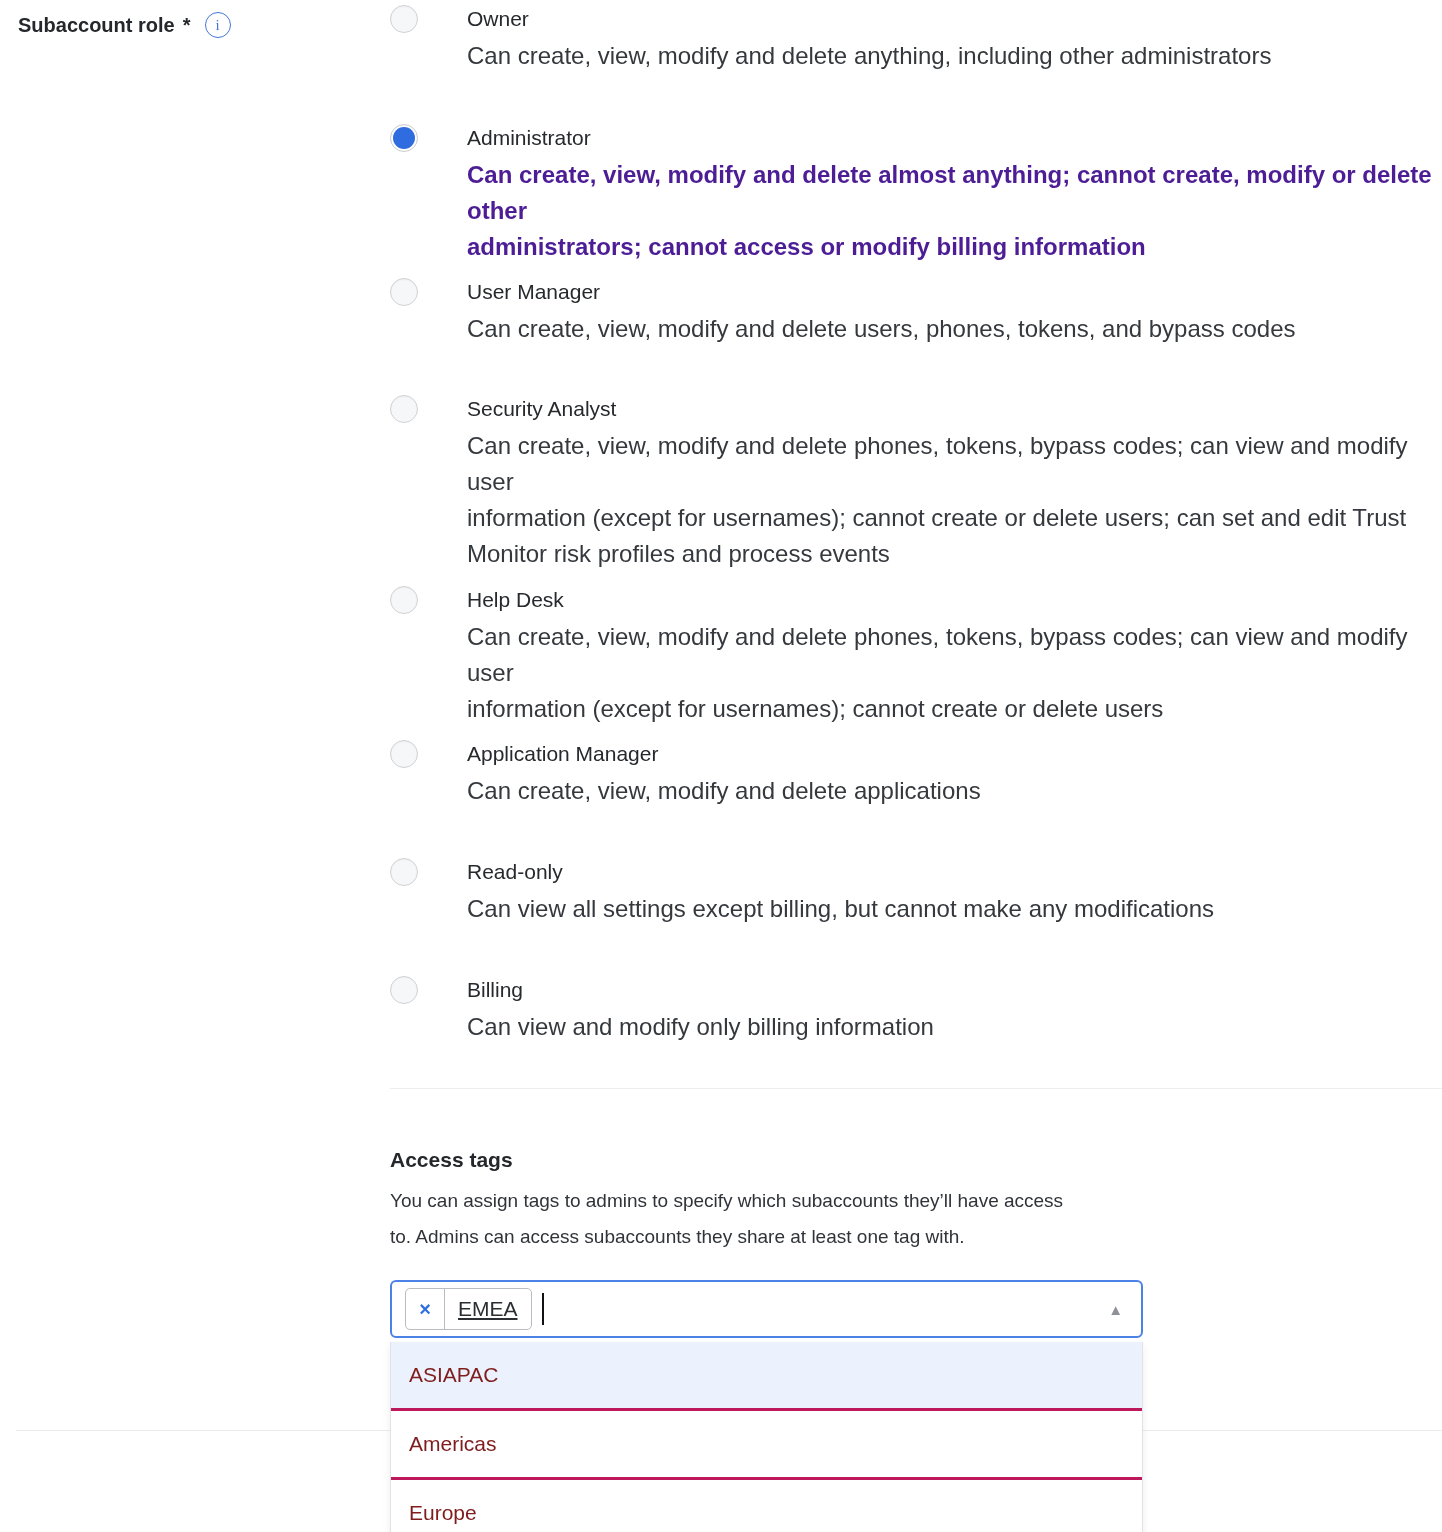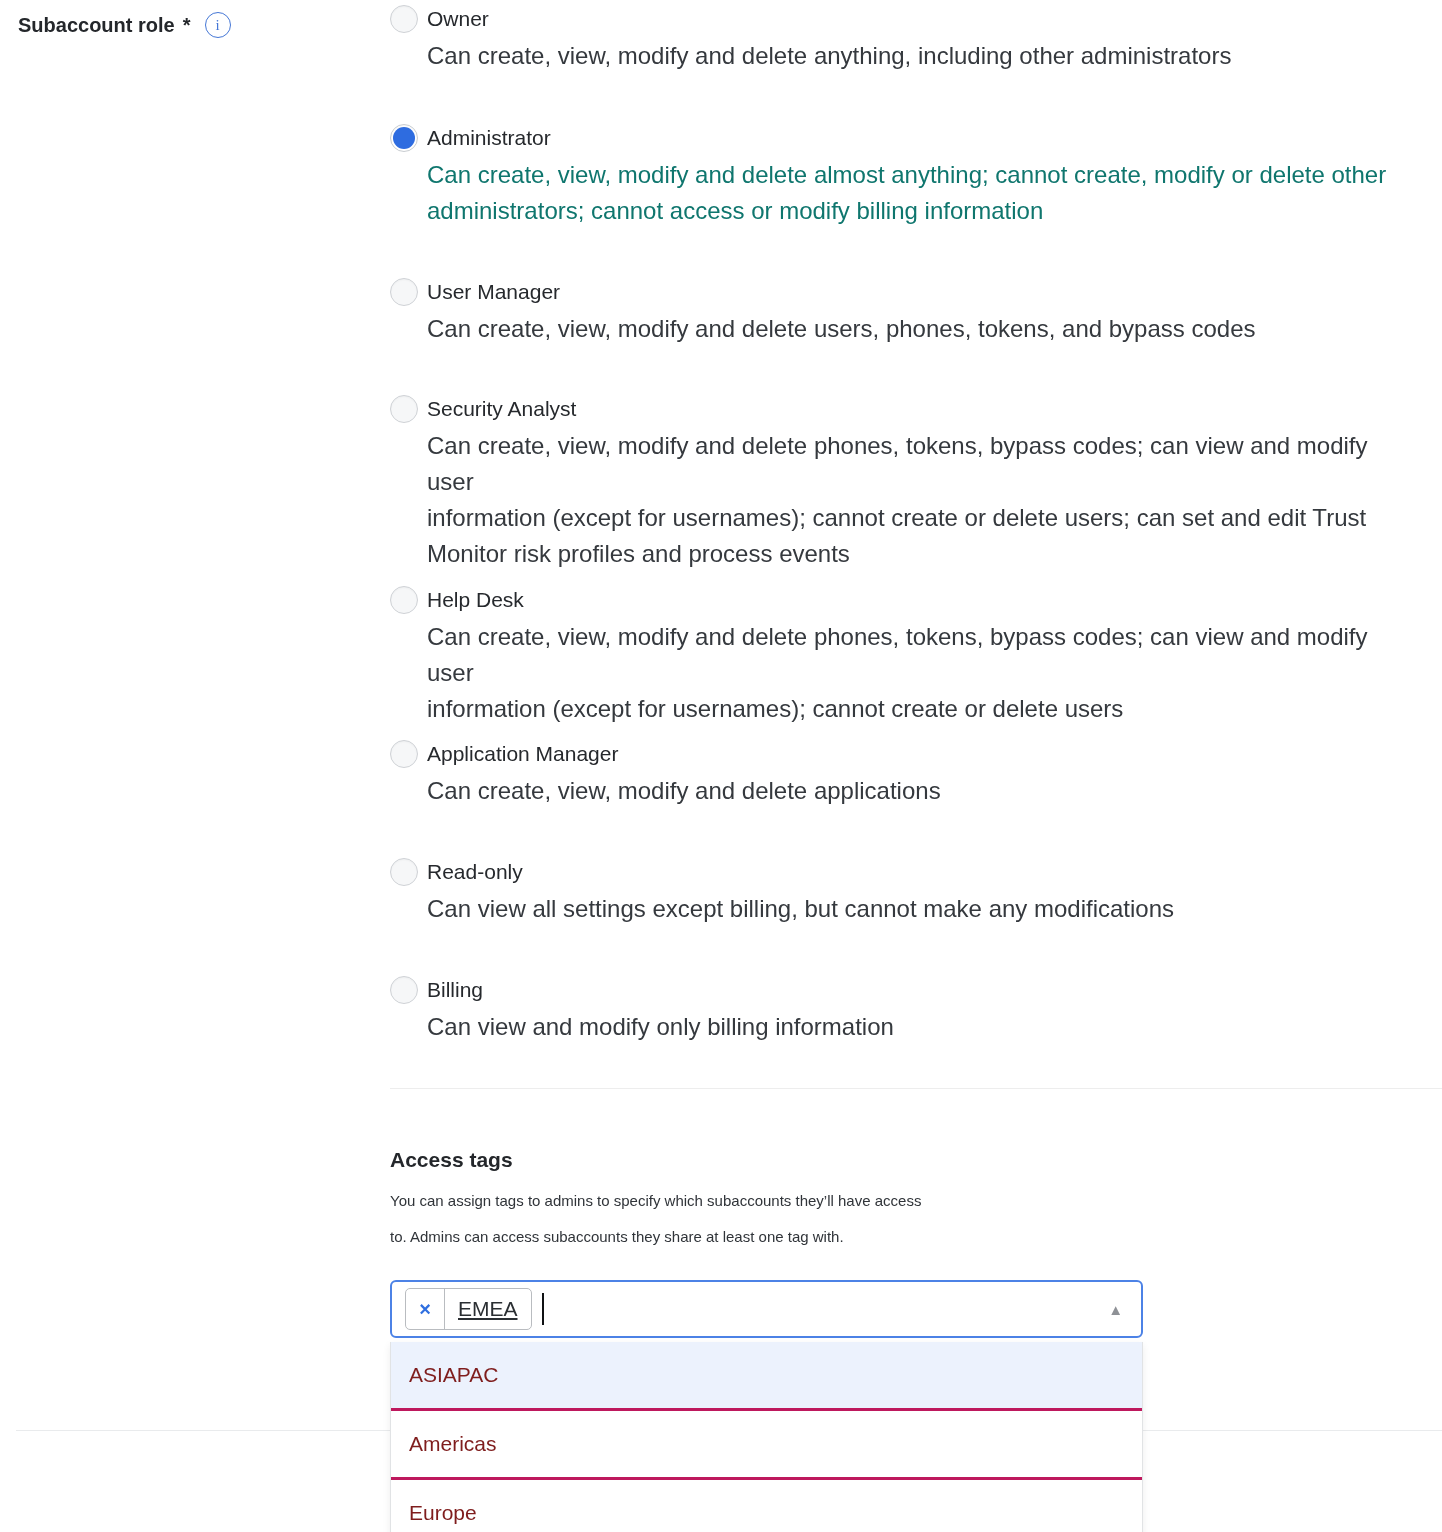--- a/index.html
+++ b/index.html
@@ -24,35 +24,35 @@
   .radio{
     position:absolute;left:0;top:0;width:28px;height:28px;border-radius:50%;
     background:#f6f7f8;border:1px solid #cfd2d6;box-sizing:border-box;
     box-shadow:inset 0 1px 2px rgba(0,0,0,0.04);
   }
   .radio.selected{background:#ffffff;border-color:#c9cdd1;}
   .radio.selected::after{
     content:"";position:absolute;left:2px;top:2px;width:22px;height:22px;
     border-radius:50%;background:#2e6ce0;
   }
-  .role-content{margin-left:37px;}
+  .role-content{margin-left:77px;}
   .role-name{font-size:21px;line-height:28px;color:#26292d;}
   .role-desc{
     font-size:24px;line-height:36px;color:#35393e;margin-top:5px;
     white-space:pre-line;max-width:970px;
   }
-  .role-desc.bold{font-weight:400;color:#0f766e;}
+  .role-desc.bold{font-weight:700;color:#4c1d95;}
   
   .divider-roles{position:absolute;left:390px;right:0;top:1088px;height:1px;background:#ededed;}
   .divider-page{position:absolute;left:16px;right:0;top:1430px;height:1px;background:#e9ebed;z-index:0;}
   
   .access{position:absolute;left:390px;top:1146px;width:1052px;}
   .access-heading{font-size:21px;font-weight:700;line-height:28px;color:#24272b;margin:0;}
   .access-desc{
-    font-size:15px;line-height:36px;color:#303439;margin-top:9px;
+    font-size:19px;line-height:36px;color:#303439;margin-top:9px;
     white-space:pre-line;
   }
   .tag-select{
     position:absolute;left:390px;top:1280px;width:753px;height:58px;
     border:2px solid #4c82e6;border-radius:6px;background:#ffffff;
     box-sizing:border-box;display:flex;align-items:center;padding-left:13px;
     z-index:3;
   }
   .tag-chip{
     display:flex;align-items:stretch;height:40px;border:1px solid #b9bcc0;

